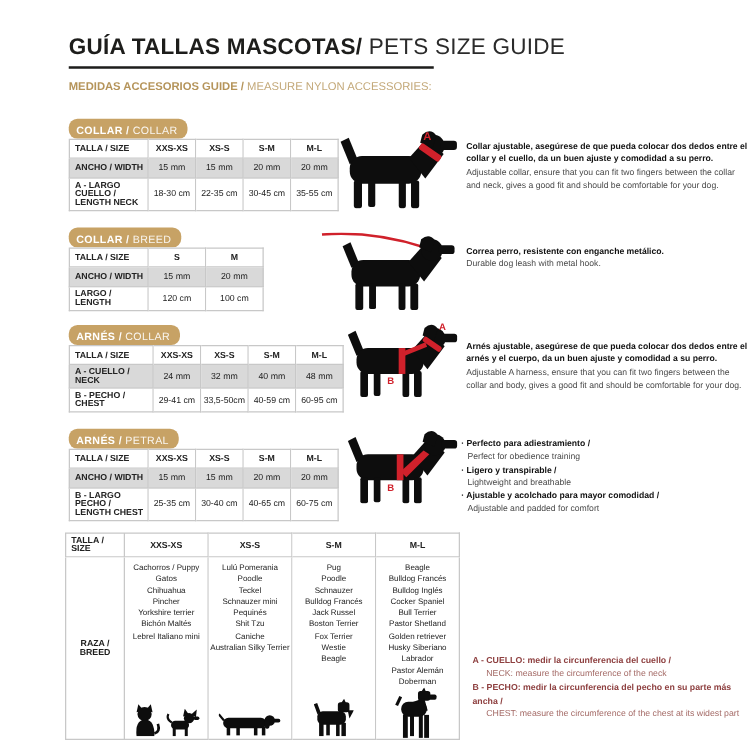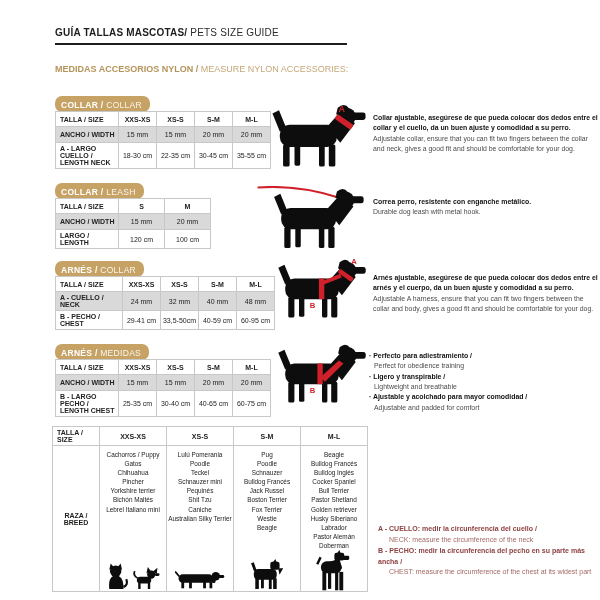--- a/index.html
+++ b/index.html
@@ -5,21 +5,21 @@
   html,body{margin:0;padding:0;}
   body{
     width:600px;height:600px;position:relative;overflow:hidden;
     background:#ffffff;color:#1d1d1b;
     font-family:"Liberation Sans",sans-serif;
     -webkit-font-smoothing:antialiased;
   }
   .abs{position:absolute;}
 
   
-  .title{left:55px;top:27px;font-size:10px;font-weight:700;letter-spacing:.2px;
+  .title{left:55px;top:27px;font-size:18px;font-weight:700;letter-spacing:.2px;
          border-bottom:2px solid #1d1d1b;padding-bottom:5px;width:292px;white-space:nowrap;}
   .title .en{font-weight:400;color:#2b2b2b;}
   .subtitle{left:55px;top:64px;font-size:9px;font-weight:700;color:#b5945a;white-space:nowrap;}
   .subtitle .en{font-weight:400;color:#c3a878;margin-top:39px;}
 
   
   .badge{display:inline-block;background:#c7a265;color:#fff;font-size:8.5px;
          padding:4px 8px 2px 6px;letter-spacing:.3px;font-weight:700;border-radius:7px;}
   .badge .en{font-weight:400;opacity:.9;}
 
@@ -67,21 +67,21 @@
   .red{fill:#d0212b;}
   .marker{font-family:"Liberation Sans",sans-serif;font-weight:700;fill:#d0212b;}
 </style>
 </head>
 <body>
 
 <div class="abs title">
   <span>GUÍA TALLAS MASCOTAS/</span><span class="en"> PETS SIZE GUIDE</span>
 </div>
 <div class="abs subtitle">
-  <span>MEDIDAS ACCESORIOS NYLON /</span><span class="en"> MEASURE NYLON ACCESSORIES:</span>
+  <span>MEDIDAS ACCESORIOS GUIDE /</span><span class="en"> MEASURE NYLON ACCESSORIES:</span>
 </div>
 
 <div class="abs" style="left:55px;top:94px;">
   <span class="badge"><span>COLLAR /</span><span class="en"> COLLAR</span></span>
 </div>
 <div class="abs tbl" style="left:55px;top:111px;--lw:64px;--cw:38px;">
     <div class="trow thead">
       <div class="tcell tlabel">TALLA / SIZE</div>
       <div class="tcell">XXS-XS</div>
       <div class="tcell">XS-S</div>
@@ -122,21 +122,21 @@
     <text class="marker" x="84" y="12" font-size="11">A</text>
   </svg>
 </div>
 
 <div class="abs desc" style="top:113px;">
   <b>Collar ajustable, asegúrese de que pueda colocar dos dedos entre el collar y el cuello, da un buen ajuste y comodidad a su perro.</b>
   <span>Adjustable collar, ensure that you can fit two fingers between the collar and neck, gives a good fit and should be comfortable for your dog.</span>
 </div>
 
 <div class="abs" style="left:55px;top:181px;">
-  <span class="badge"><span>COLLAR /</span><span class="en"> LEASH</span></span>
+  <span class="badge"><span>COLLAR /</span><span class="en"> BREED</span></span>
 </div>
 <div class="abs tbl" style="left:55px;top:198px;--lw:64px;--cw:46px;">
     <div class="trow thead">
       <div class="tcell tlabel">TALLA / SIZE</div>
       <div class="tcell">S</div>
       <div class="tcell">M</div>
     </div>
     <div class="trow shaded">
       <div class="tcell tlabel">ANCHO / WIDTH</div>
       <div class="tcell">15 mm</div>
@@ -220,21 +220,21 @@
     <text class="marker" x="44" y="66" font-size="10">B</text>
   </svg>
 </div>
 
 <div class="abs desc" style="top:273px;">
   <b>Arnés ajustable, asegúrese de que pueda colocar dos dedos entre el arnés y el cuerpo, da un buen ajuste y comodidad a su perro.</b>
   <span>Adjustable A harness, ensure that you can fit two fingers between the collar and body, gives a good fit and should be comfortable for your dog.</span>
 </div>
 
 <div class="abs" style="left:55px;top:342px;">
-  <span class="badge"><span>ARNÉS /</span><span class="en"> MEDIDAS</span></span>
+  <span class="badge"><span>ARNÉS /</span><span class="en"> PETRAL</span></span>
 </div>
 <div class="abs tbl" style="left:55px;top:359px;--lw:64px;--cw:38px;">
     <div class="trow thead">
       <div class="tcell tlabel">TALLA / SIZE</div>
       <div class="tcell">XXS-XS</div>
       <div class="tcell">XS-S</div>
       <div class="tcell">S-M</div>
       <div class="tcell">M-L</div>
     </div>
     <div class="trow shaded">

